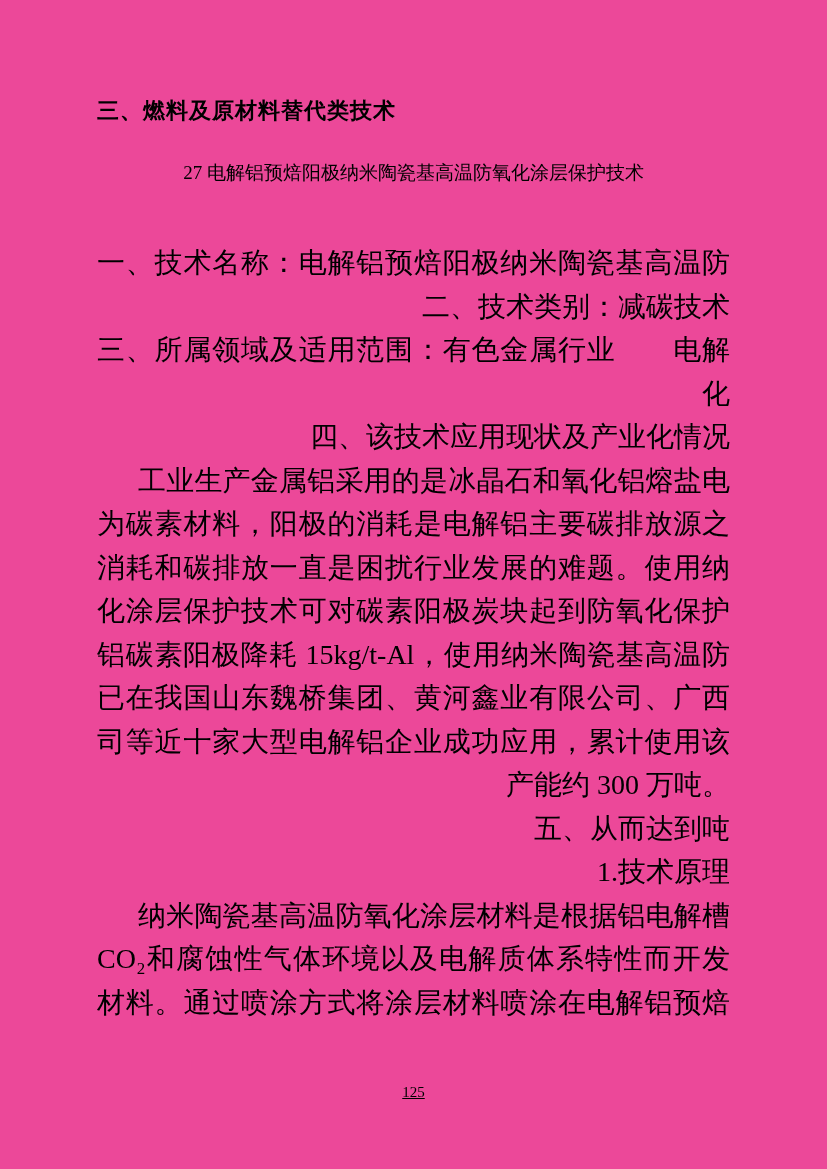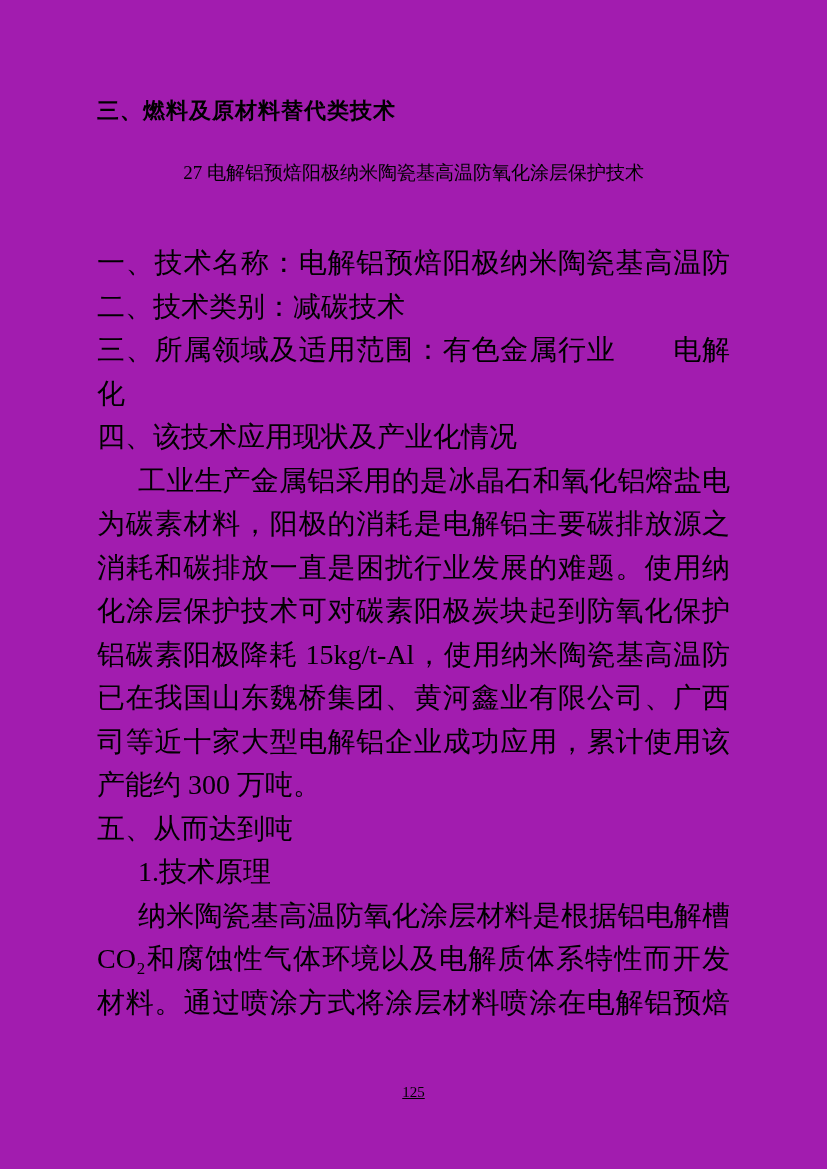--- a/index.html
+++ b/index.html
@@ -4,21 +4,21 @@
 <style>
   html, body {
     margin: 0;
     padding: 0;
     background: #ffffff;
   }
   .page {
     position: relative;
     width: 827px;
     height: 1169px;
-    background: #a21caf;
+    background: #ec4899;
     overflow: hidden;
     color: #000000;
   }
   .section-heading {
     position: absolute;
     left: 97px;
     top: 96px;
     width: 633px;
     font-family: "Liberation Sans", "DejaVu Sans", sans-serif;
     font-weight: bold;
@@ -46,21 +46,21 @@
     top: 241px;
     width: 633px;
     font-family: "Liberation Serif", "DejaVu Serif", serif;
     font-size: 28px;
     line-height: 43.5px;
     color: #000000;
   }
   .line {
     height: 43.5px;
     overflow: hidden;
-    text-align: left;
+    text-align: right;
   }
   .line.jl {
     text-align: justify;
     text-align-last: justify;
   }
   .line.ind {
     text-indent: 41px;
   }
   .page-number {
     position: absolute;

